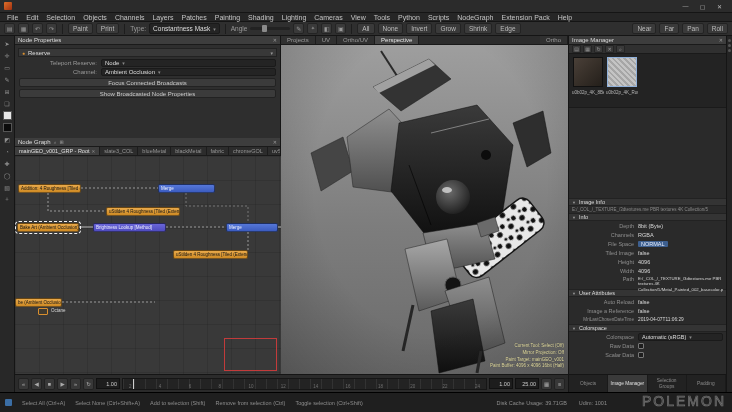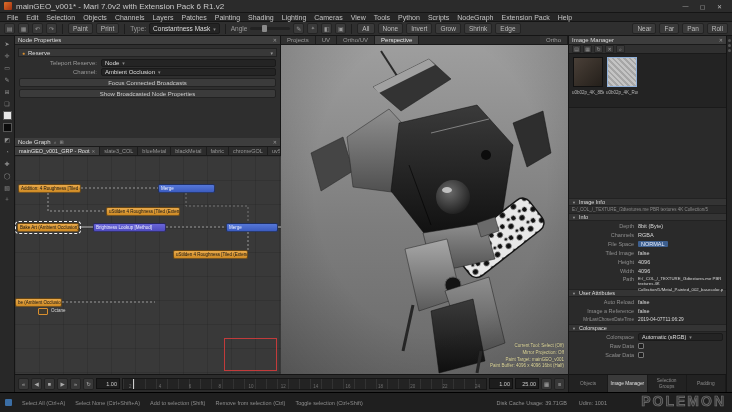--- a/index.html
+++ b/index.html
@@ -121,28 +121,27 @@
   .tick-label { font-size:4.5px; color:#6e6e6e; }
   .playhead { position:absolute; left:10px; top:0; bottom:0; width:1px; background:#cfcfcf; }
 
   
   .statusbar { position:absolute; left:0; top:392px; width:732px; height:20px; background:#1f1f1f; border-top:1px solid #000; display:flex; align-items:center; gap:10px; padding:0 5px; font-size:5.5px; color:#8d8d8d; }
   .sb-icon { width:7px; height:7px; background:#3b6ea5; border-radius:1px; flex:none; }
   .sb-seg { white-space:nowrap; }
   .sb-right { margin-left:auto; display:flex; gap:12px; margin-right:120px; }
 
   
-  .watermark { position:absolute; right:6px; bottom:3px; z-index:50; text-align:center; font-weight:bold; font-size:14px; letter-spacing:2px; line-height:1.15; color:rgba(200,200,200,0.14); -webkit-text-stroke:0.7px rgba(200,200,200,0.45); pointer-events:none; }
+  .watermark { position:absolute; right:6px; bottom:3px; z-index:50; text-align:center; font-weight:normal; font-size:14px; letter-spacing:2px; line-height:1.15; color:rgba(200,200,200,0.14); -webkit-text-stroke:0.7px rgba(200,200,200,0.45); pointer-events:none; }
 </style>
 </head>
 <body>
 
 <div class="titlebar">
   <div class="app-icon"></div>
-  <span>mainGEO_v001* - Mari 7.0v2 with Extension Pack 6 R1.v2</span>
   <div class="win-controls">
     <div class="win-btn">—</div>
     <div class="win-btn">▢</div>
     <div class="win-btn">✕</div>
   </div>
 </div>
 
 <div class="menubar">
   <span class="menu-item">File</span>
   <span class="menu-item">Edit</span>

